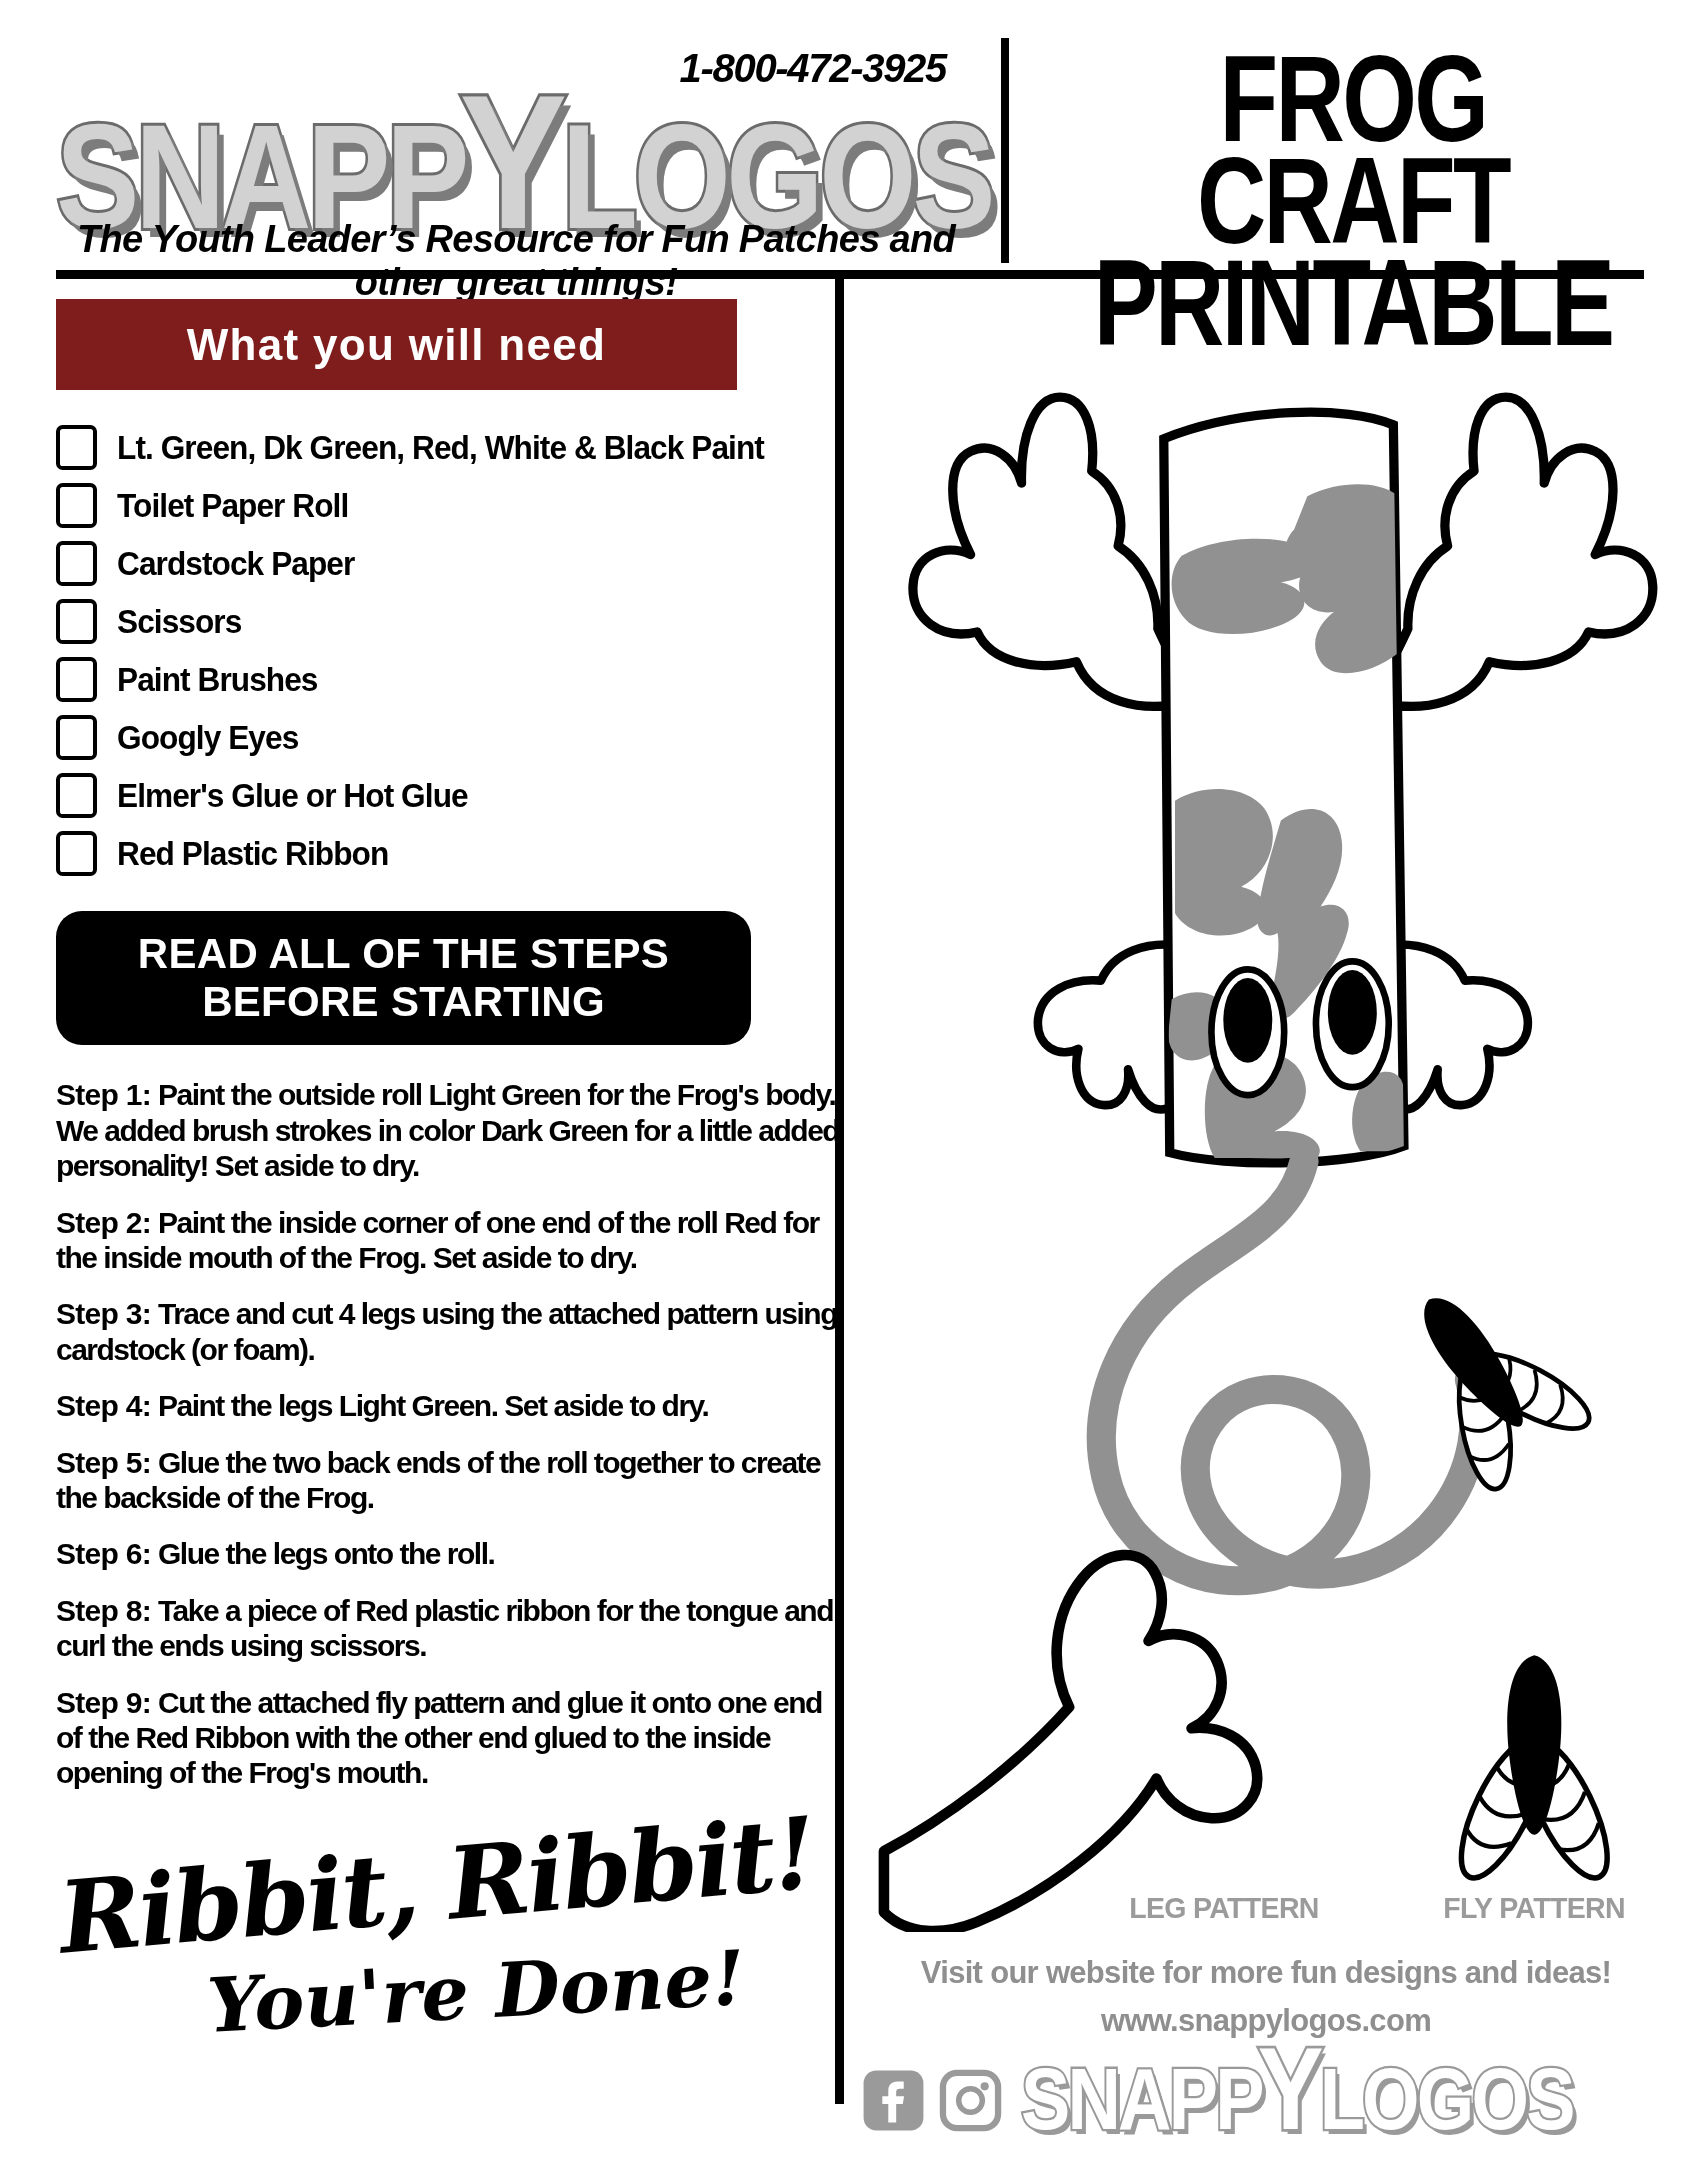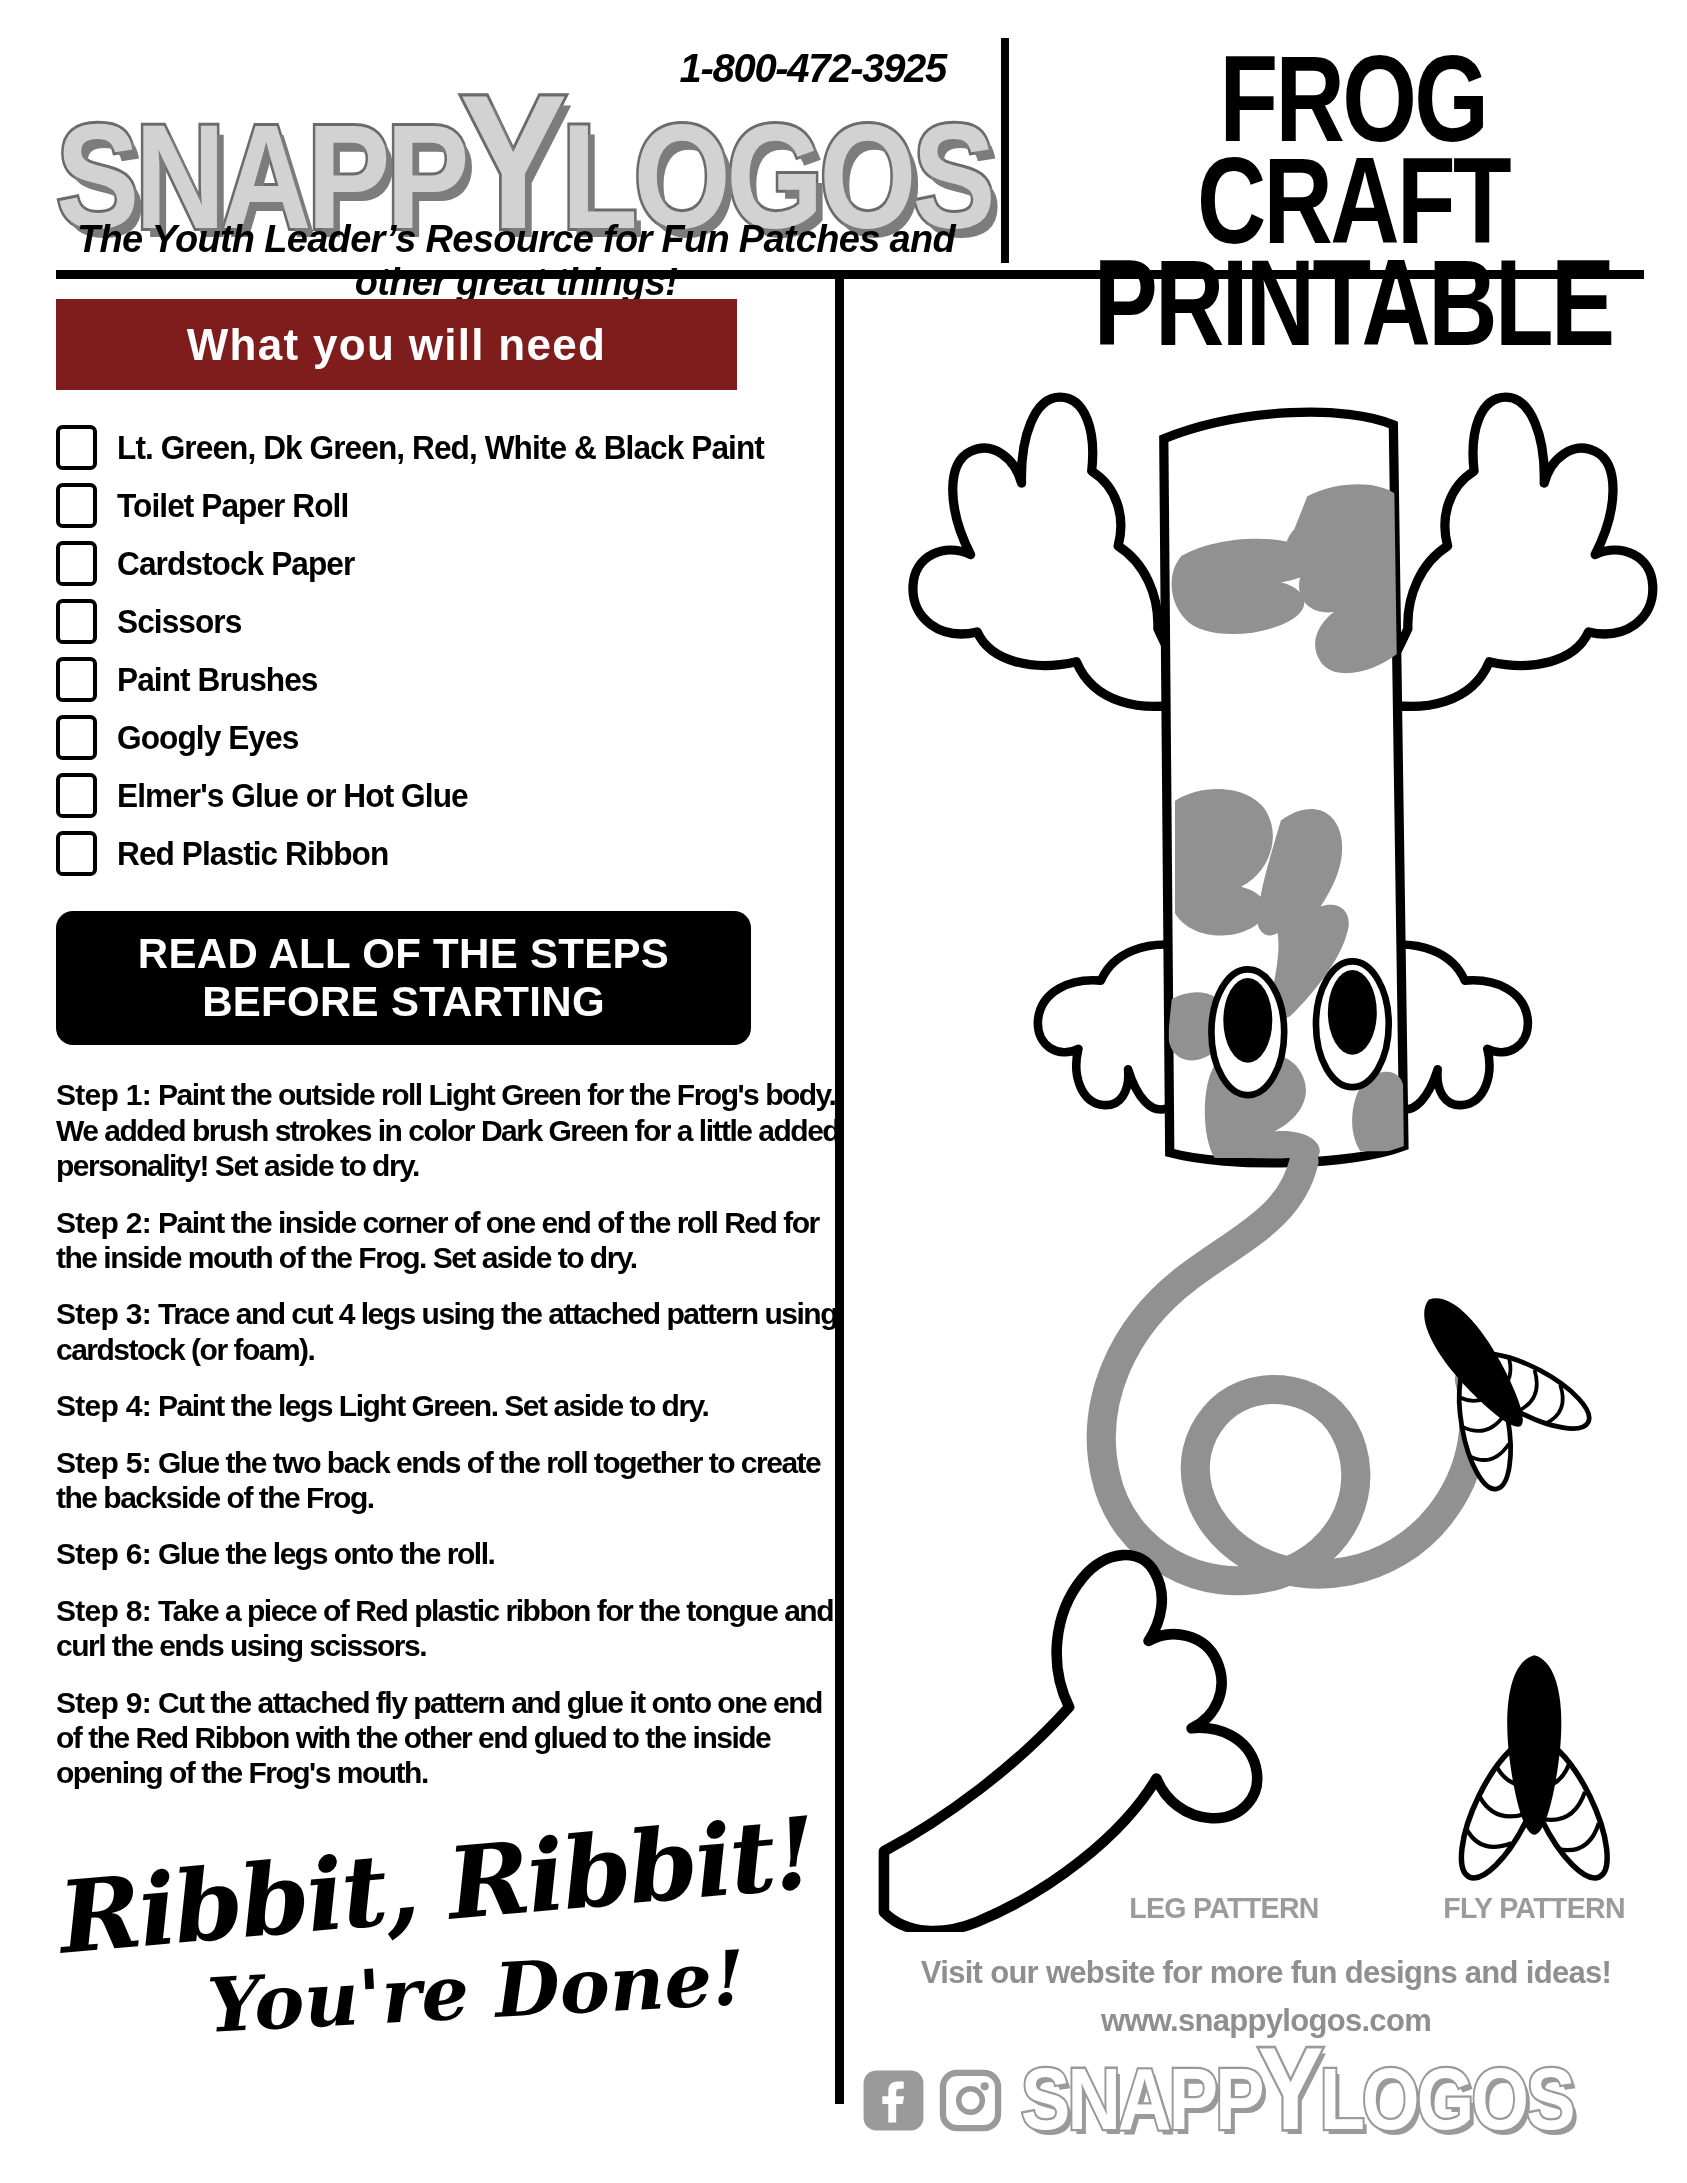--- a/index.html
+++ b/index.html
@@ -28,21 +28,21 @@
 
   
   .left{position:absolute;left:56px;top:299px;width:791px;}
   .need-box{width:681px;height:91px;background:#7f1d1d;color:#fff;text-align:center;
             line-height:91px;font-size:44px;font-weight:bold;letter-spacing:1.3px;}
   .checklist{margin-top:37px;}
   .check-row{display:flex;align-items:center;gap:20px;margin-bottom:18px;height:40px;}
   .cbox{width:33px;height:37px;border:4px solid #000;border-radius:6.6px;flex:0 0 auto;background:#fff;}
   .clabel{font-size:34px;font-weight:bold;letter-spacing:-1px;display:inline-block;
           transform:scaleX(0.93);transform-origin:left center;white-space:nowrap;}
-  .warn-box{margin-top:38px;width:695px;background:#000;border-radius:17px;color:#fff;
+  .warn-box{margin-top:38px;width:695px;background:#000;border-radius:26px;color:#fff;
             text-align:center;padding:18.5px 0;font-size:42px;font-weight:bold;line-height:1.16;
             letter-spacing:0.3px;}
   .steps{margin-top:32px;width:791px;}
   .step{font-size:30px;font-weight:bold;letter-spacing:-1.5px;line-height:1.18;margin:0 0 21px 0;}
   .step-label{letter-spacing:-0.7px;}
   .done{margin-top:36px;width:761px;text-align:center;font-family:"DejaVu Serif",serif;
         font-style:italic;font-weight:bold;}
   .done1{font-size:99px;transform:rotate(-5deg);letter-spacing:-2.6px;}
   .done2{font-size:75px;transform:rotate(-3deg);margin-top:5.3px;margin-left:79px;}
 

